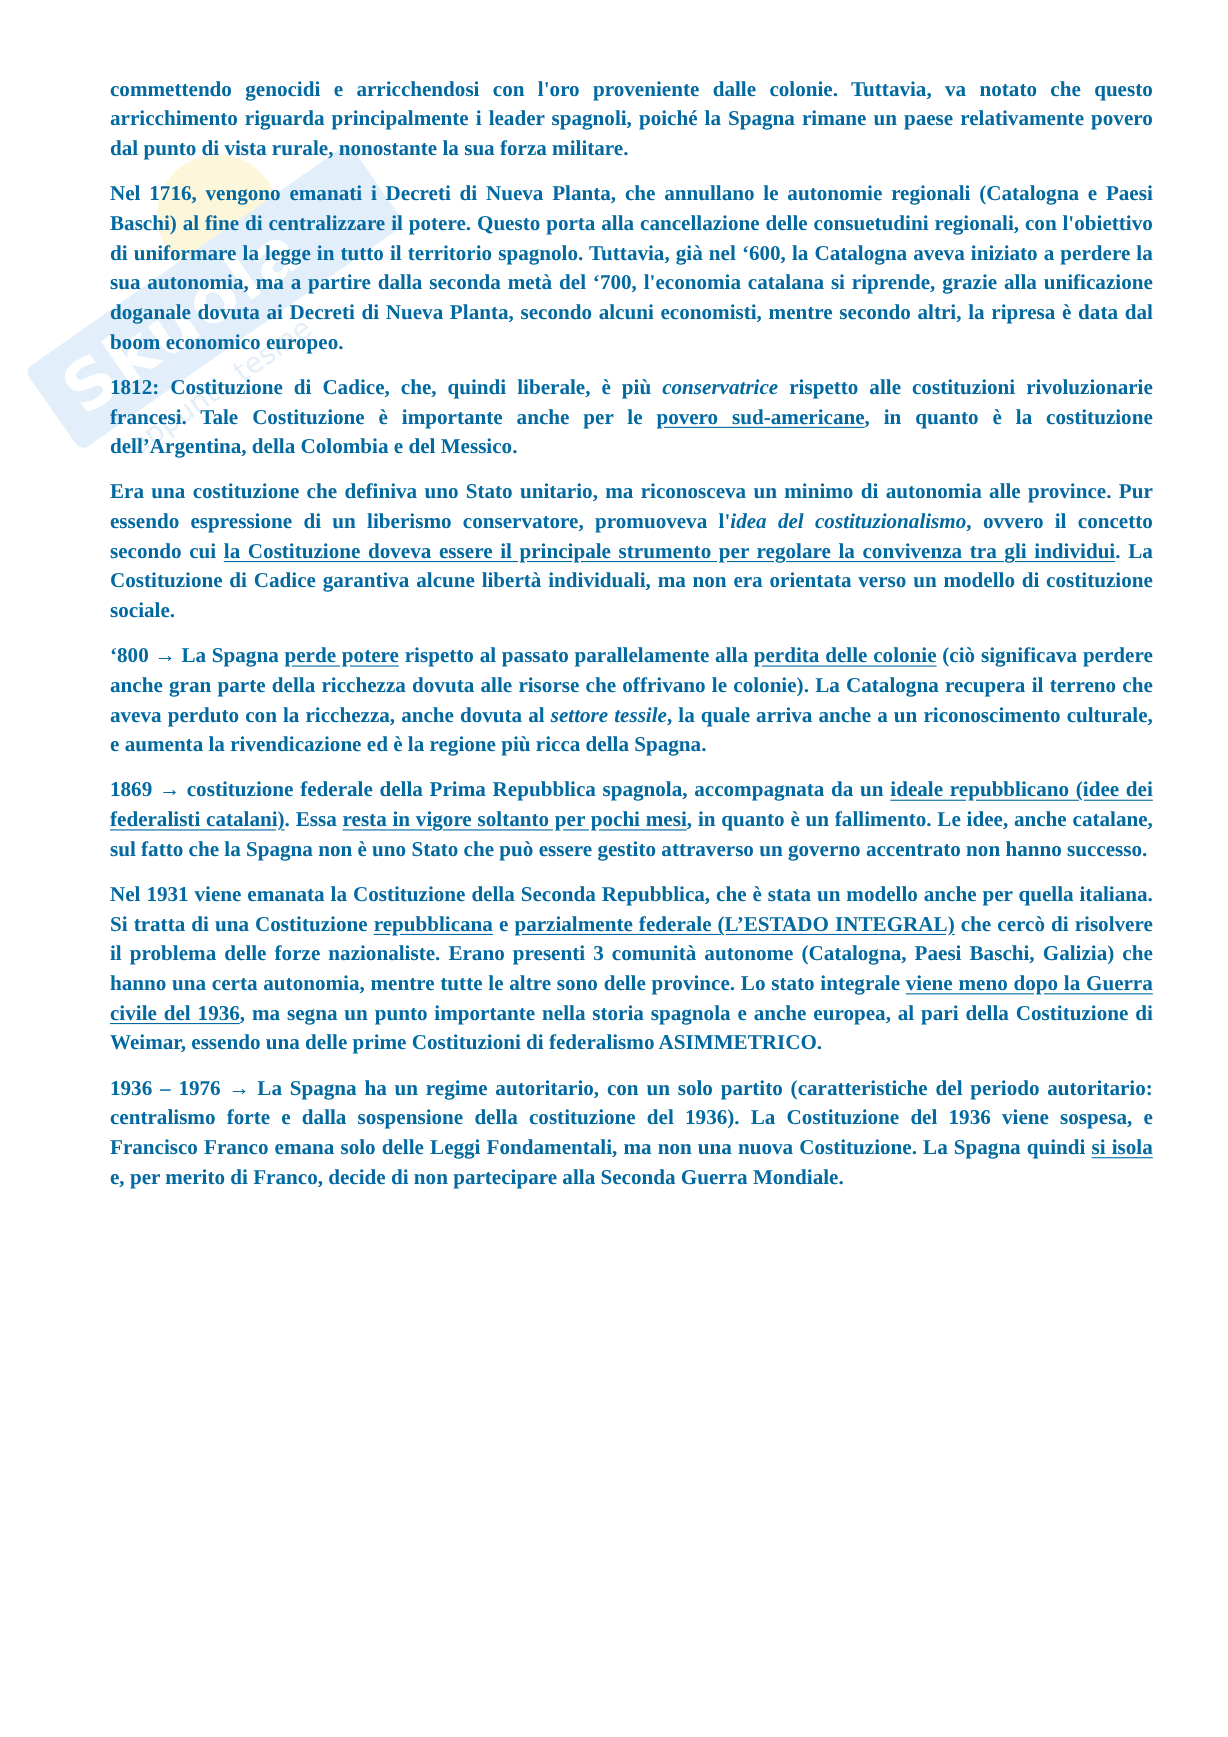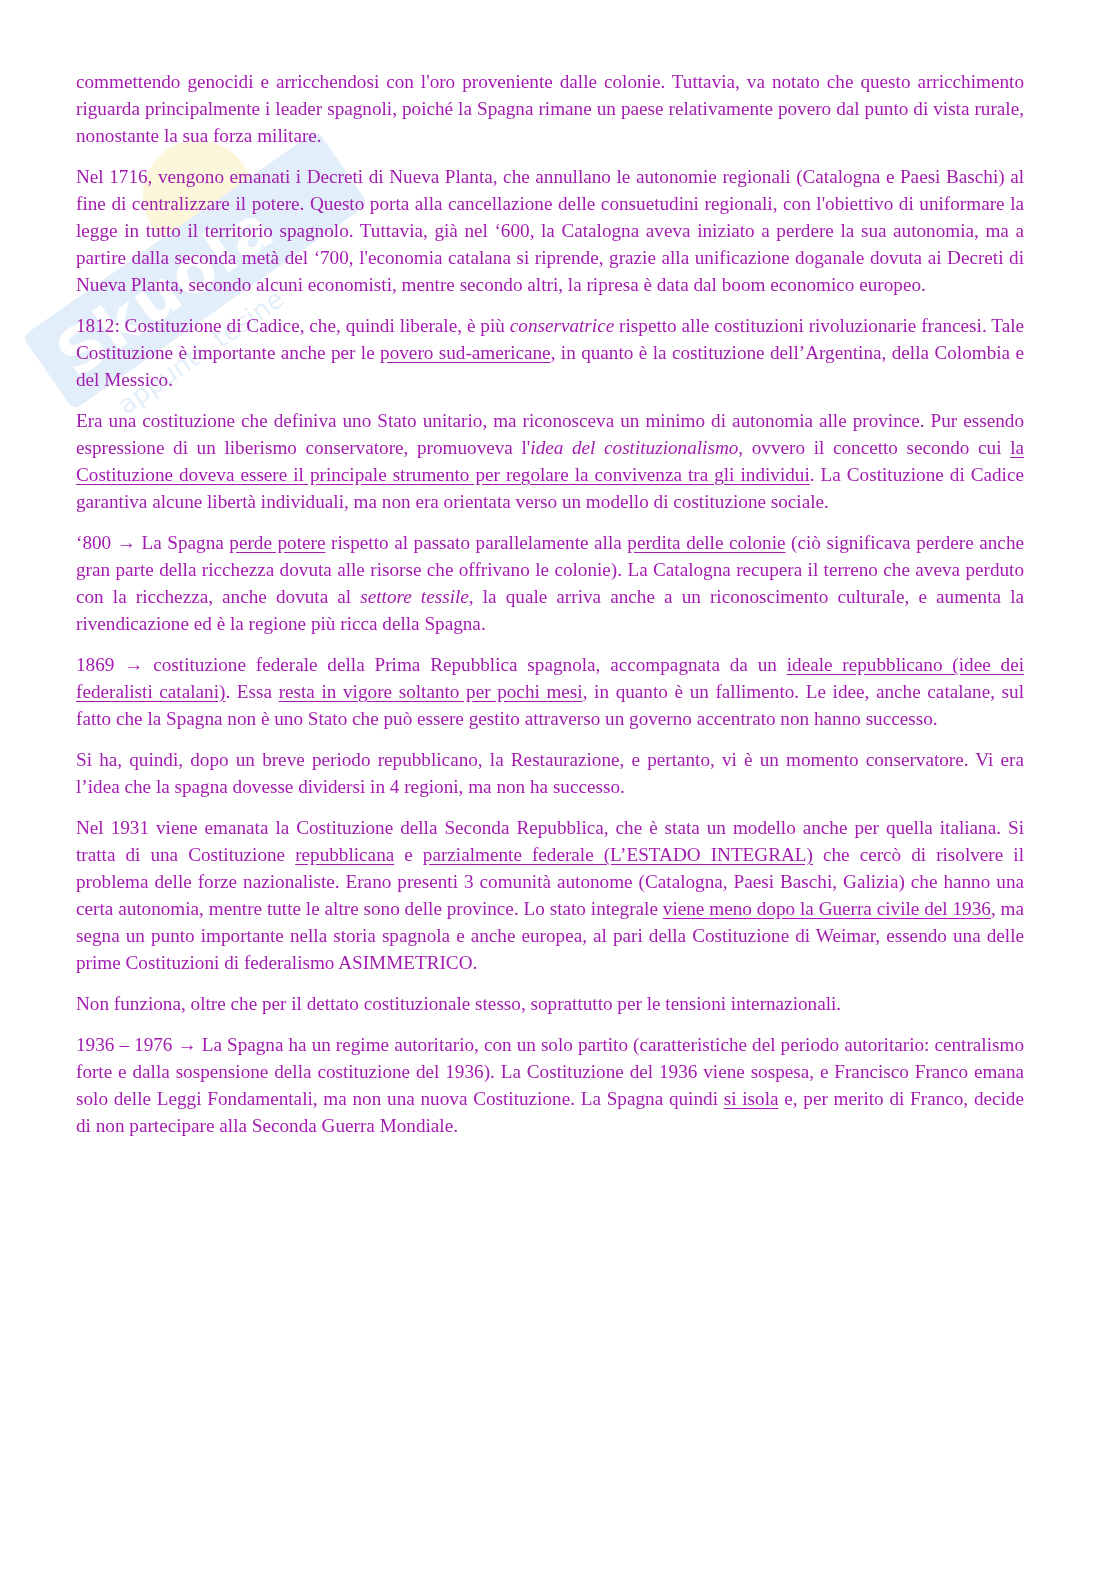--- a/index.html
+++ b/index.html
@@ -18,23 +18,23 @@
     }
     .wm-text {
       position: absolute; left: 20px; top: 118px; font-family: "DejaVu Sans", sans-serif;
       font-size: 62px; font-weight: bold; color: #ffffff; letter-spacing: 2px;
     }
     .wm-sub {
       position: absolute; left: 40px; top: 210px; font-family: "DejaVu Sans", sans-serif;
       font-size: 26px; color: #7fb6e6;
     }
     .page {
-      position: absolute; left: 76px; top: 68px; width: 948px;
+      position: absolute; left: 100px; top: 68px; width: 948px;
       font-family: "Liberation Serif", serif; font-size: 19.2px; line-height: 27px;
-      color: #a21caf; text-align: justify;
+      color: #0369a1; text-align: justify; font-weight: bold;
     }
     .page p { margin: 0 0 14px 0; }
     .u { text-decoration: underline; text-underline-offset: 3px; }
     .i { font-style: italic; }
   </style>
 </head>
 <body>
 
 <div class="watermark">
   <div class="wm-sun"></div>
@@ -43,17 +43,15 @@
   <div class="wm-sub">appunti, tesine</div>
 </div>
 
 <div class="page" id="page">
     <p><span>commettendo genocidi e arricchendosi con l'oro proveniente dalle colonie. Tuttavia, va notato che questo arricchimento riguarda principalmente i leader spagnoli, poiché la Spagna rimane un paese relativamente povero dal punto di vista rurale, nonostante la sua forza militare.</span></p>
     <p><span>Nel 1716, vengono emanati i Decreti di Nueva Planta, che annullano le autonomie regionali (Catalogna e Paesi Baschi) al fine di centralizzare il potere. Questo porta alla cancellazione delle consuetudini regionali, con l'obiettivo di uniformare la legge in tutto il territorio spagnolo. Tuttavia, già nel ‘600, la Catalogna aveva iniziato a perdere la sua autonomia, ma a partire dalla seconda metà del ‘700, l'economia catalana si riprende, grazie alla unificazione doganale dovuta ai Decreti di Nueva Planta, secondo alcuni economisti, mentre secondo altri, la ripresa è data dal boom economico europeo.</span></p>
     <p><span>1812: Costituzione di Cadice, che, quindi liberale, è più </span><span class="i">conservatrice</span><span> rispetto alle costituzioni rivoluzionarie francesi. Tale Costituzione è importante anche per le </span><span class="u">povero sud-americane</span><span>, in quanto è la costituzione dell’Argentina, della Colombia e del Messico.</span></p>
     <p><span>Era una costituzione che definiva uno Stato unitario, ma riconosceva un minimo di autonomia alle province. Pur essendo espressione di un liberismo conservatore, promuoveva l'</span><span class="i">idea del costituzionalismo</span><span>, ovvero il concetto secondo cui </span><span class="u">la Costituzione doveva essere il principale strumento per regolare la convivenza tra gli individui</span><span>. La Costituzione di Cadice garantiva alcune libertà individuali, ma non era orientata verso un modello di costituzione sociale.</span></p>
     <p><span>‘800 → La Spagna </span><span class="u">perde potere</span><span> rispetto al passato parallelamente alla </span><span class="u">perdita delle colonie</span><span> (ciò significava perdere anche gran parte della ricchezza dovuta alle risorse che offrivano le colonie). La Catalogna recupera il terreno che aveva perduto con la ricchezza, anche dovuta al </span><span class="i">settore tessile</span><span>, la quale arriva anche a un riconoscimento culturale, e aumenta la rivendicazione ed è la regione più ricca della Spagna.</span></p>
     <p><span>1869 → costituzione federale della Prima Repubblica spagnola, accompagnata da un </span><span class="u">ideale repubblicano (idee dei federalisti catalani)</span><span>. Essa </span><span class="u">resta in vigore soltanto per pochi mesi</span><span>, in quanto è un fallimento. Le idee, anche catalane, sul fatto che la Spagna non è uno Stato che può essere gestito attraverso un governo accentrato non hanno successo.</span></p>
-    <p><span>Si ha, quindi, dopo un breve periodo repubblicano, la Restaurazione, e pertanto, vi è un momento conservatore. Vi era l’idea che la spagna dovesse dividersi in 4 regioni, ma non ha successo.</span></p>
     <p><span>Nel 1931 viene emanata la Costituzione della Seconda Repubblica, che è stata un modello anche per quella italiana. Si tratta di una Costituzione </span><span class="u">repubblicana</span><span> e </span><span class="u">parzialmente federale (L’ESTADO INTEGRAL)</span><span> che cercò di risolvere il problema delle forze nazionaliste. Erano presenti 3 comunità autonome (Catalogna, Paesi Baschi, Galizia) che hanno una certa autonomia, mentre tutte le altre sono delle province. Lo stato integrale </span><span class="u">viene meno dopo la Guerra civile del 1936</span><span>, ma segna un punto importante nella storia spagnola e anche europea, al pari della Costituzione di Weimar, essendo una delle prime Costituzioni di federalismo ASIMMETRICO.</span></p>
-    <p><span>Non funziona, oltre che per il dettato costituzionale stesso, soprattutto per le tensioni internazionali.</span></p>
     <p><span>1936 – 1976 → La Spagna ha un regime autoritario, con un solo partito (caratteristiche del periodo autoritario: centralismo forte e dalla sospensione della costituzione del 1936). La Costituzione del 1936 viene sospesa, e Francisco Franco emana solo delle Leggi Fondamentali, ma non una nuova Costituzione. La Spagna quindi </span><span class="u">si isola</span><span> e, per merito di Franco, decide di non partecipare alla Seconda Guerra Mondiale.</span></p>
   </div>
 
 </body></html>

